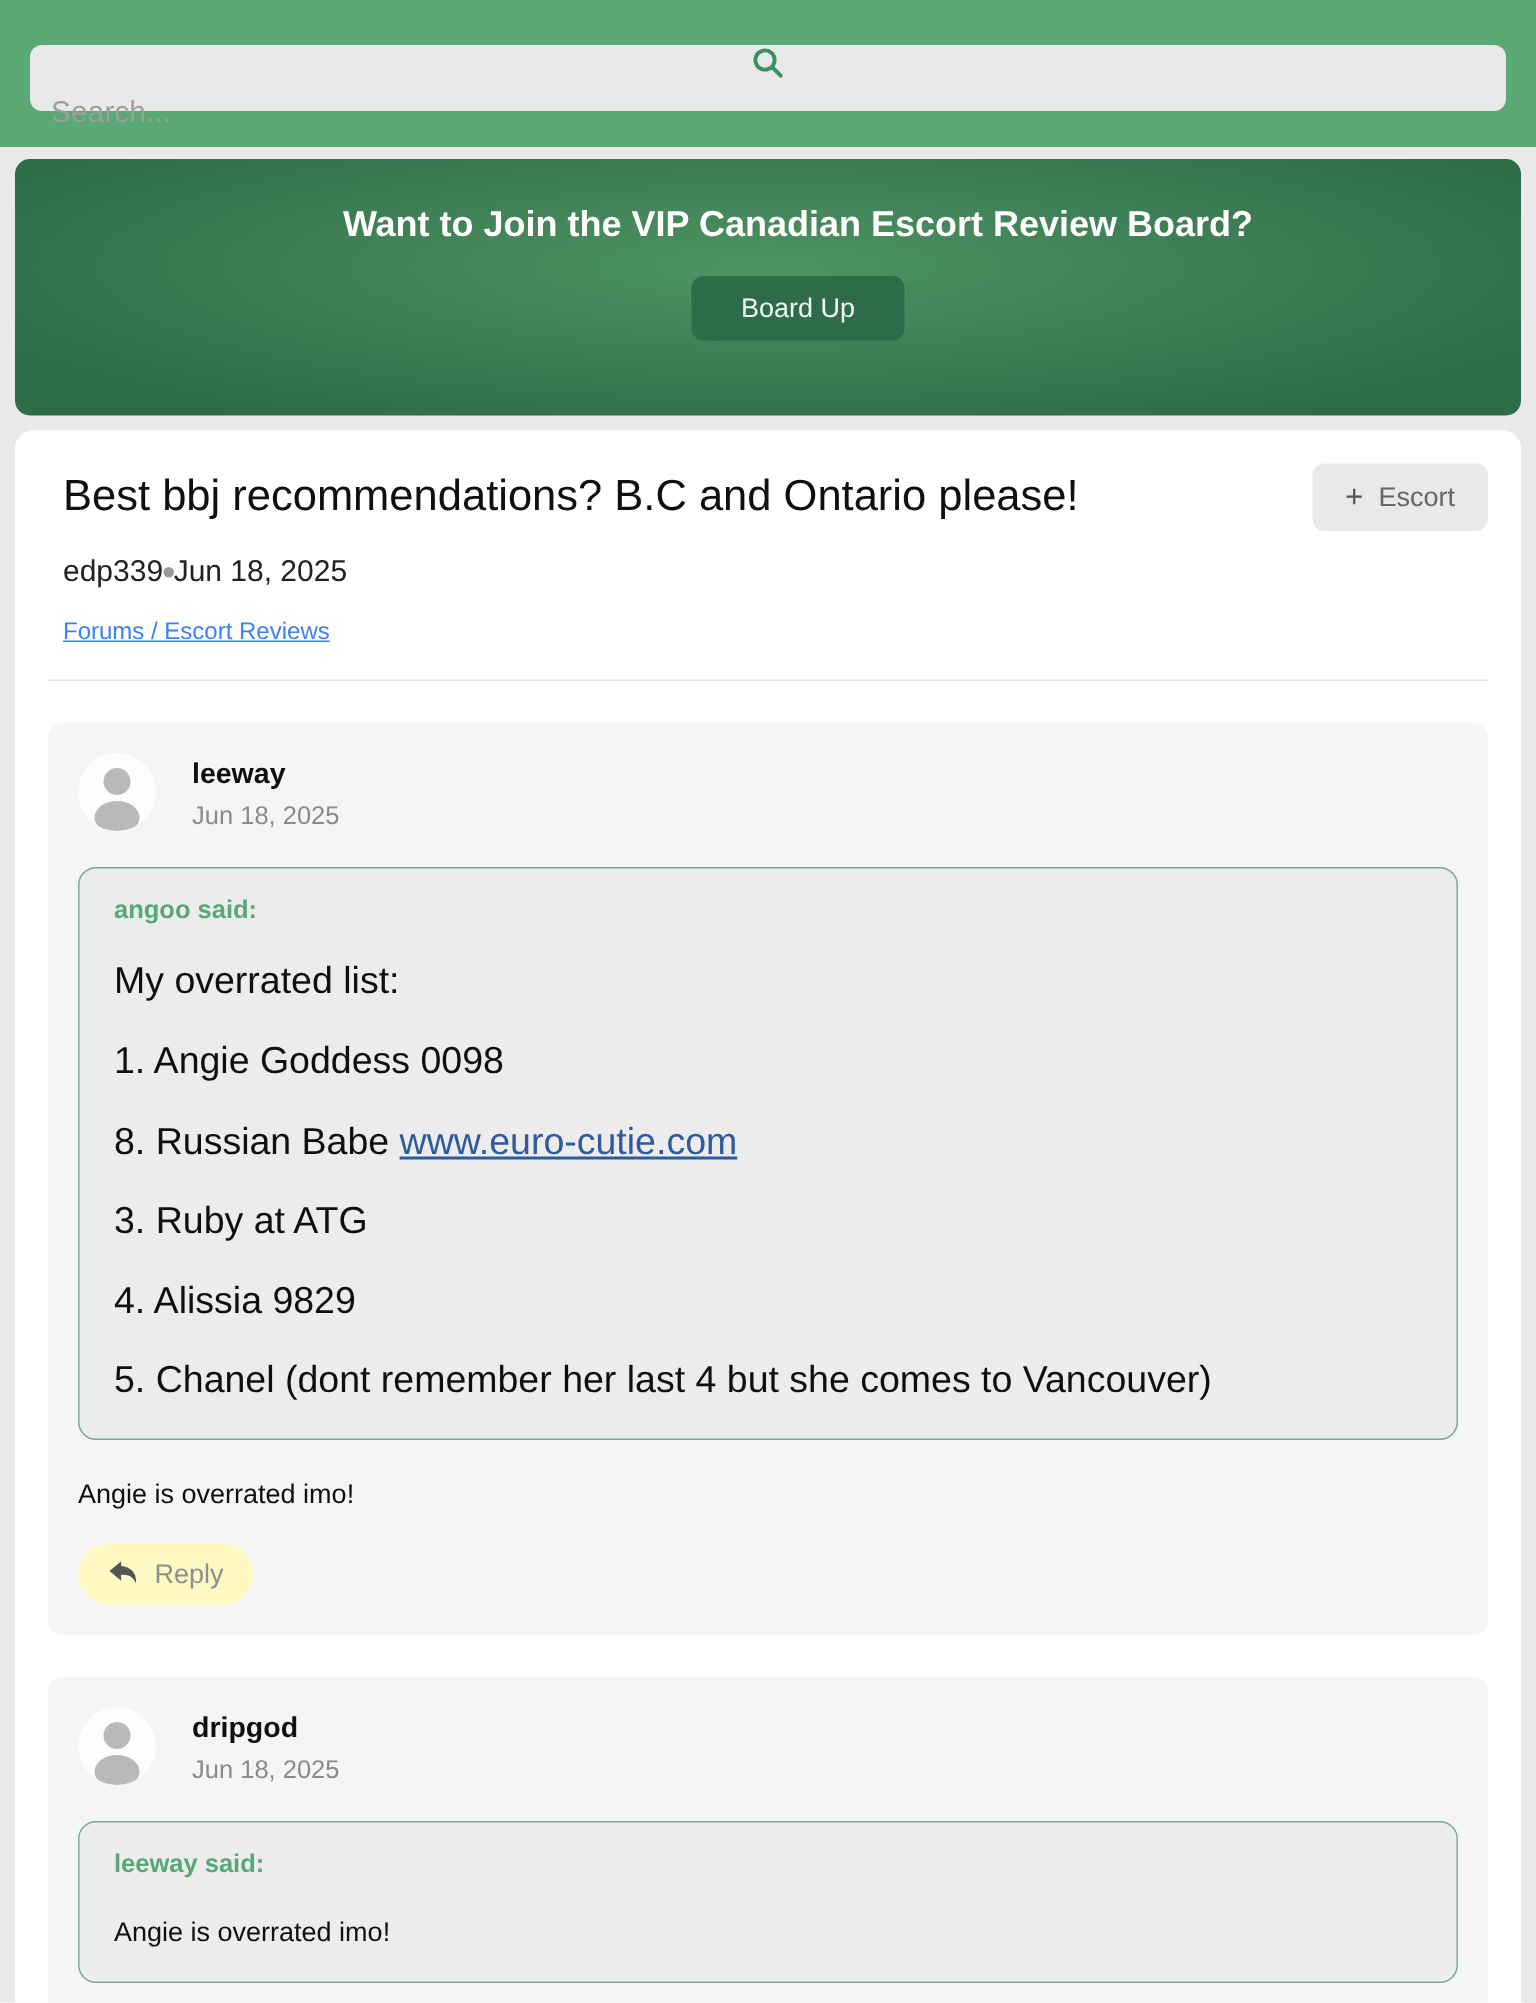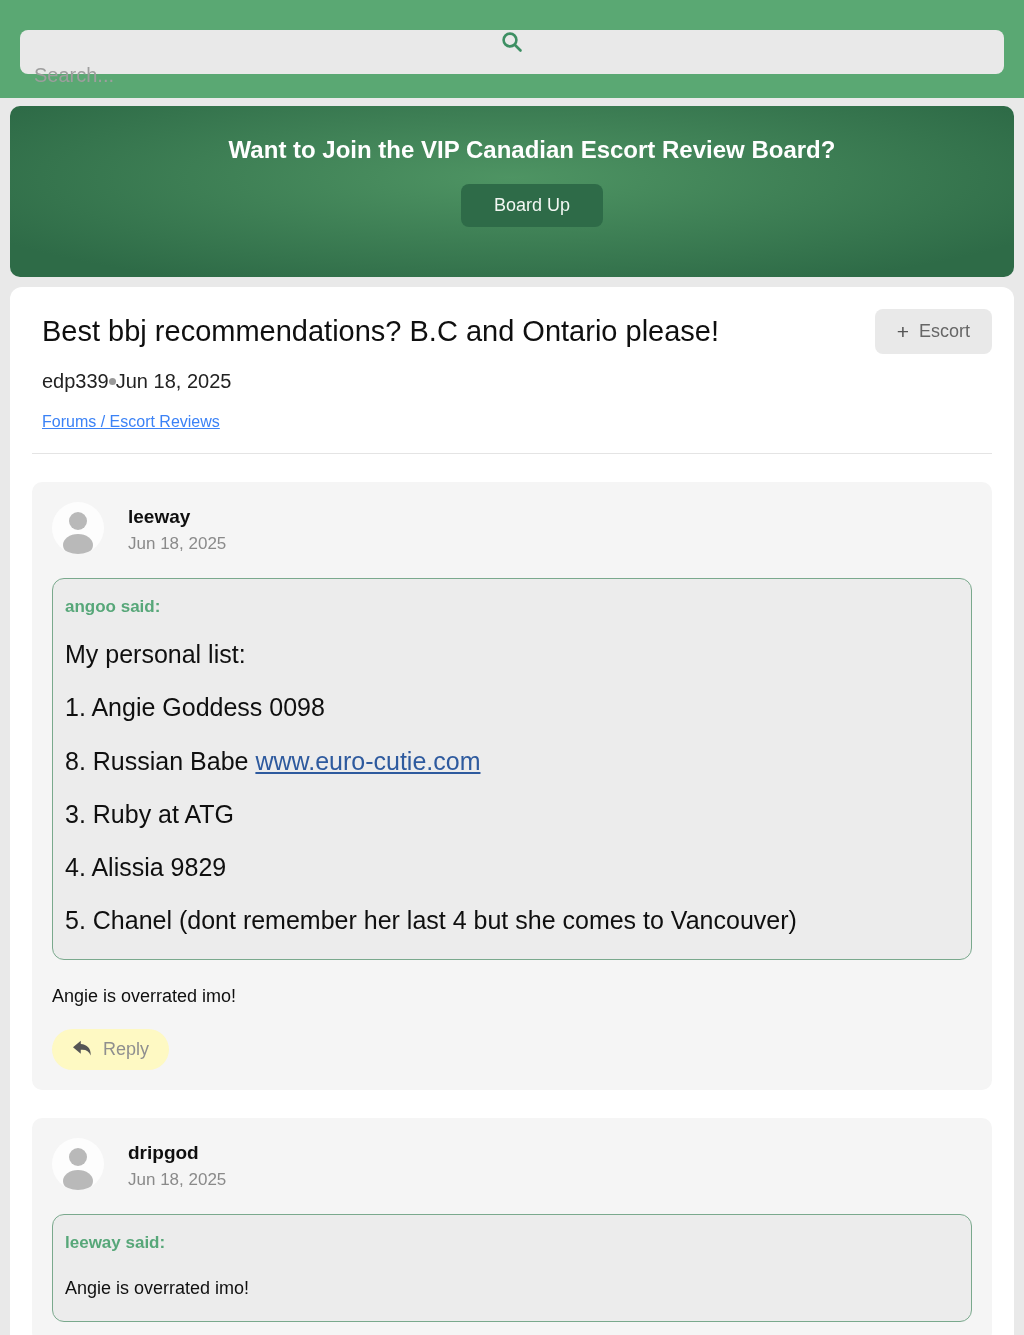--- a/index.html
+++ b/index.html
@@ -180,21 +180,21 @@
     flex:0 0 52px;
   }
   .comment-username{font-size:19px;font-weight:bold;color:#0f0f0f;}
   .comment-date{font-size:17px;color:#8a8a8a;margin-top:6px;}
 
   .quote-block{
     margin-top:24px;
     background:#ececec;
     border:1px solid var(--quote-border-green);
     border-radius:12px;
-    padding:18px 12px 22px;
+    padding:18px 23px 22px;
   }
   .quote-attribution{
     color:var(--accent-green);
     font-weight:bold;
     font-size:17px;
   }
   .quote-line{
     font-size:25px;
     color:#0f0f0f;
     margin-top:22px;
@@ -277,21 +277,21 @@
         </svg>
       </div>
       <div>
         <div class="comment-username">leeway</div>
         <div class="comment-date">Jun 18, 2025</div>
       </div>
     </div>
 
     <div class="quote-block">
       <div class="quote-attribution">angoo said:</div>
-      <div class="quote-line">My personal list:</div>
+      <div class="quote-line">My overrated list:</div>
       <div class="quote-line">1. Angie Goddess 0098</div>
       <div class="quote-line">
         <span>8. Russian Babe </span><a href="#">www.euro-cutie.com</a>
       </div>
       <div class="quote-line">3. Ruby at ATG</div>
       <div class="quote-line">4. Alissia 9829</div>
       <div class="quote-line">5. Chanel (dont remember her last 4 but she comes to Vancouver)</div>
     </div>
 
     <div class="comment-body">Angie is overrated imo!</div>

